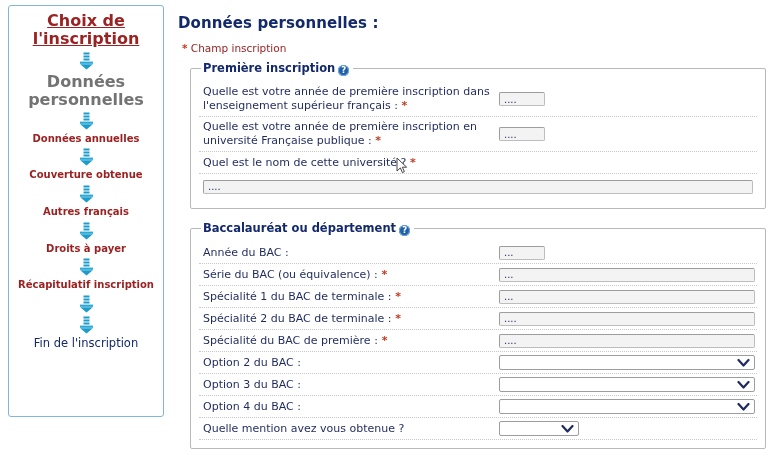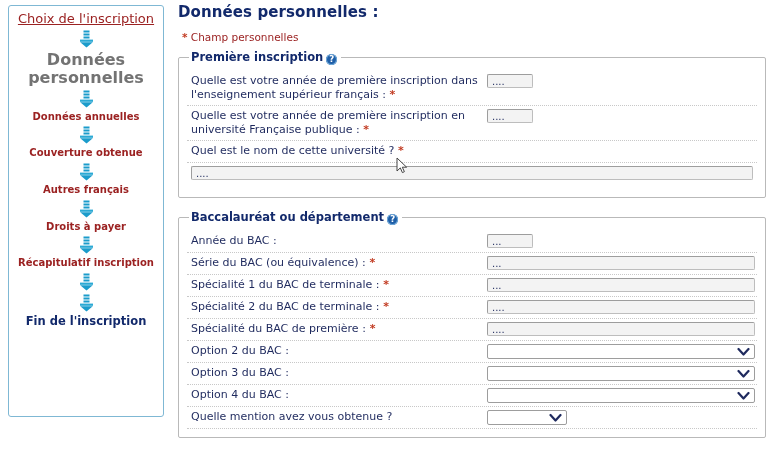--- a/index.html
+++ b/index.html
@@ -41,77 +41,77 @@
     box-sizing: border-box;
     text-align: center;
     height: 412px;
   }
   .step {
     text-align: center;
     line-height: 1.15;
   }
   .step-link {
     color: #9b2222;
-    font-weight: normal;
+    font-weight: bold;
     text-decoration: underline;
-    font-size: 13px;
+    font-size: 16px;
     cursor: pointer;
     display: inline-block;
   }
   .step-red {
     color: #9b2222;
     font-weight: bold;
     font-size: 10px;
     display: inline-block;
   }
   .step-navy {
     color: #12296b;
-    font-weight: bold;
+    font-weight: normal;
     font-size: 11.5px;
     display: inline-block;
   }
   .step-current {
     color: #737373;
     font-weight: bold;
     font-size: 16px;
     line-height: 1.12;
     display: inline-block;
   }
   .arrow-wrap {
     display: block;
     margin: 3px auto 3px auto;
     width: 17px;
     height: 18px;
   }
 
   
   .main {
     flex: 1 1 auto;
-    padding: 1px 10px 0 6px;
+    padding: 12px 10px 0 6px;
     box-sizing: border-box;
     min-width: 0;
   }
   .page-title {
     font-size: 15px;
     font-weight: bold;
     color: #12296b;
     margin: 2px 0 0 0;
     letter-spacing: .1px;
   }
   .required-note {
     color: #9b2222;
     font-size: 10.5px;
     margin: 10px 0 7px 4px;
   }
   .required-note .star { color: #c23b22; }
 
   fieldset.block {
     border: 1px solid #b9b9b9;
     border-radius: 2px;
-    margin: 0 0 12px 0;
+    margin: 0 0 12px 12px;
     padding: 6px 8px 8px 8px;
     background: #ffffff;
   }
   fieldset.block legend {
     font-weight: bold;
     font-size: 11.5px;
     color: #12296b;
     padding: 0 4px 0 2px;
     margin-left: 2px;
   }
@@ -128,21 +128,21 @@
     text-align: center;
     vertical-align: -1px;
     margin-left: 3px;
     cursor: pointer;
     font-family: "DejaVu Sans", "Liberation Sans", sans-serif;
     box-shadow: inset 0 0 0 1px #6fa8d8;
   }
 
   .row {
     display: flex;
-    align-items: flex-start;
+    align-items: center;
     border-bottom: 1px dotted #c8c8c8;
     min-height: 19px;
     padding: 1px 0;
   }
   .row.no-line { border-bottom: none; }
   .row .lbl {
     flex: 0 0 auto;
     width: 300px;
     color: #1f2a5e;
     font-size: 11px;
@@ -292,21 +292,21 @@
         <div class="step"><span class="step-navy">Fin de l'inscription</span></div>
       </div>
   </div>
 
   <div class="main">
 
     <div class="page-title">Données personnelles :</div>
 
     <div class="required-note">
       <span class="star">*</span>
-      <span>Champ personnelles</span>
+      <span>Champ inscription</span>
     </div>
 
     <fieldset class="block">
       <legend>
         <span>Première inscription</span><span class="help-icon">?</span>
       </legend>
 
       <div class="row">
         <div class="lbl">
           <span>Quelle est votre année de première inscription dans l'enseignement supérieur français :</span>

